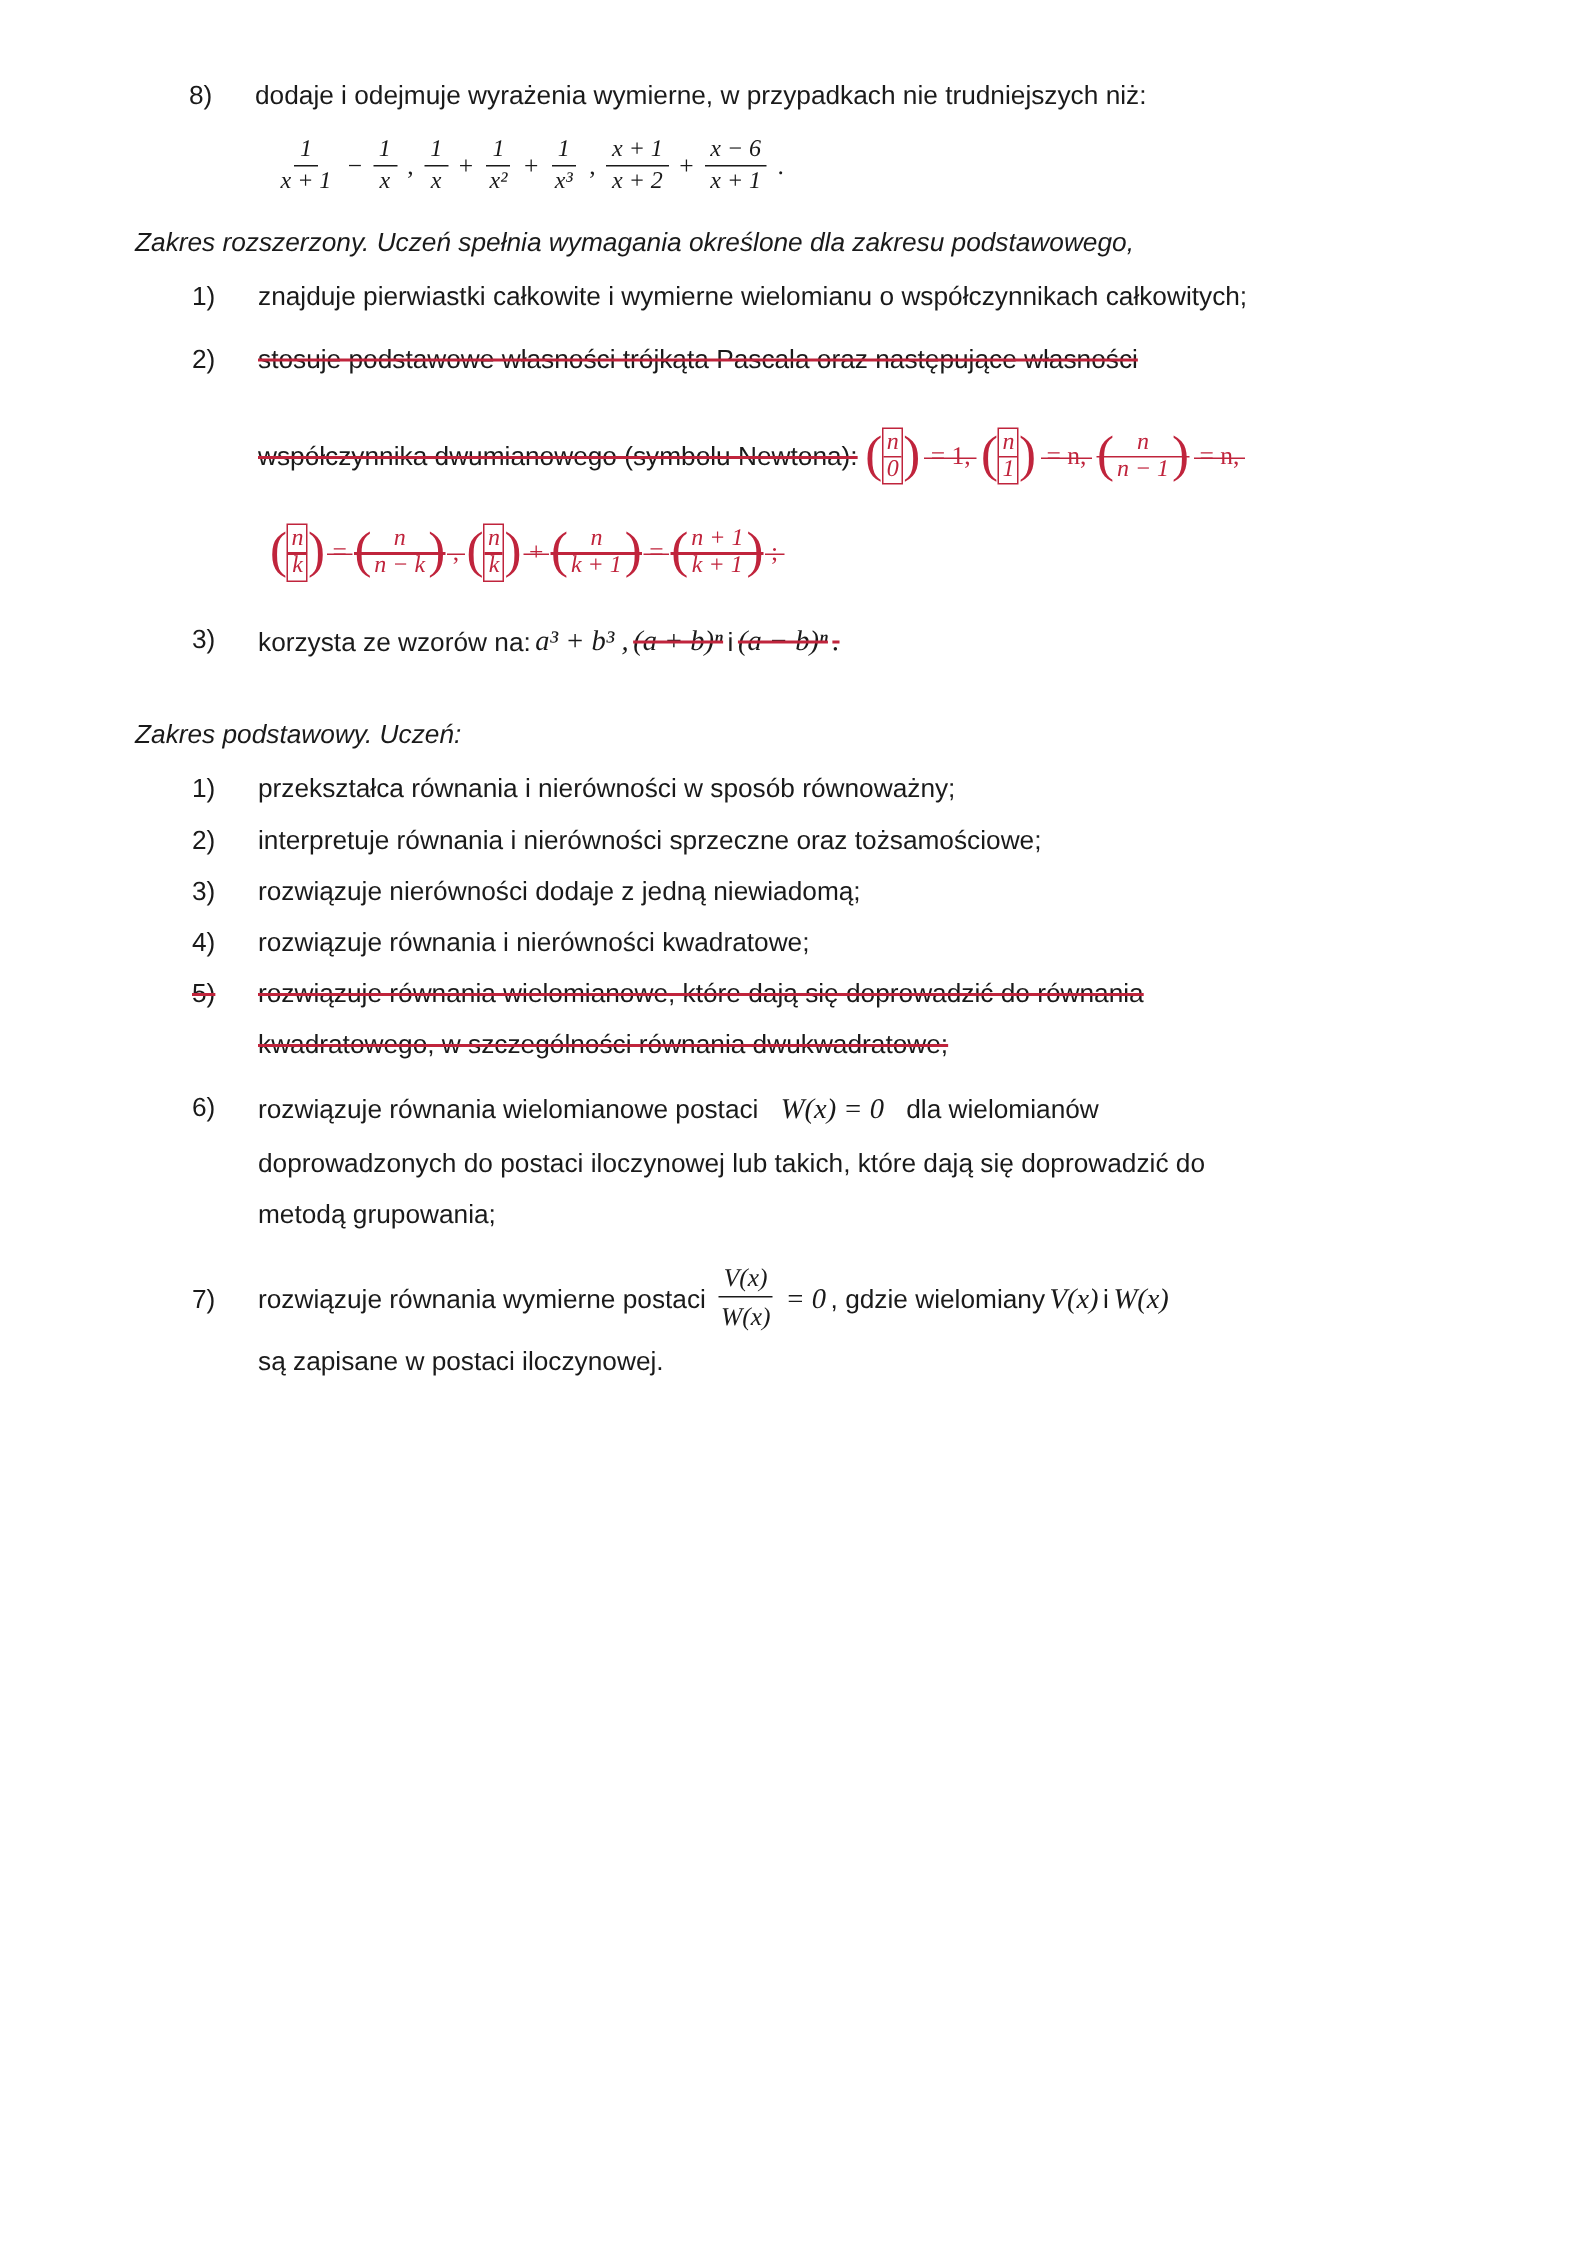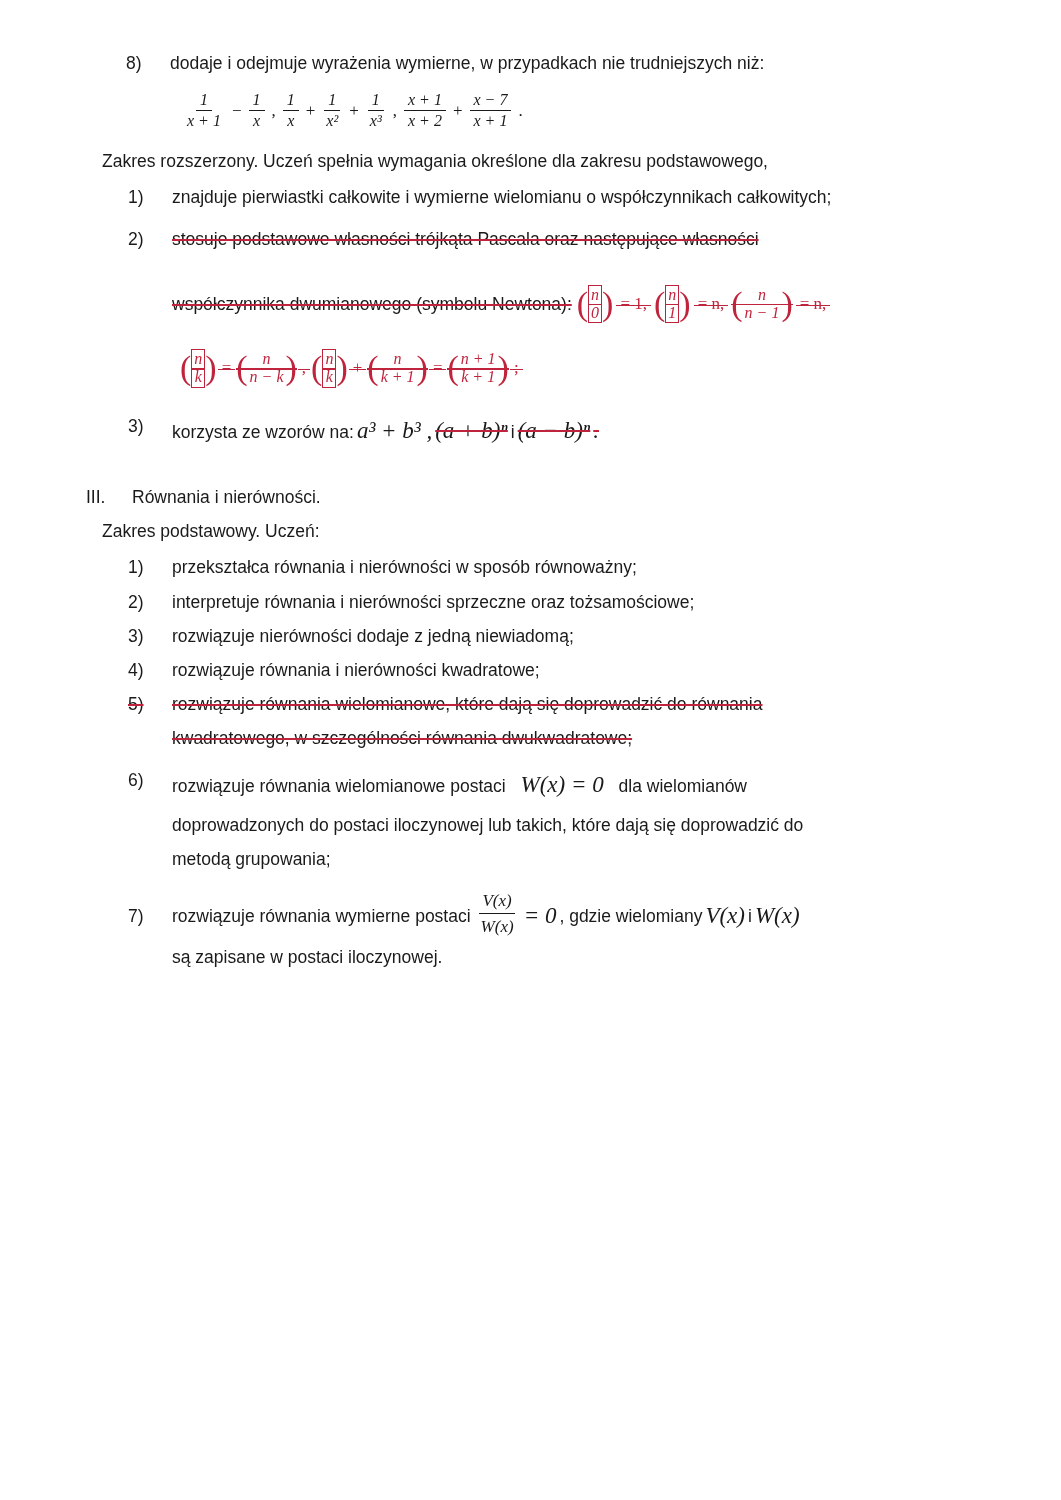--- a/index.html
+++ b/index.html
@@ -28,21 +28,22 @@
     top: 46px;
     width: 900px;
   }
 
   
   .para {
     font-size: 17.5px;
     line-height: 1.95;
     text-align: justify;
     text-justify: inter-word;
-    margin: 0 0 2px 16px;
+    margin: 0 0 2px 4px;
+    font-style: italic;
   }
   .item {
     display: flex;
     align-items: flex-start;
     font-size: 17.5px;
     line-height: 1.95;
     margin: 0;
   }
   .item .marker {
     flex: 0 0 auto;
@@ -176,21 +177,21 @@
   .mathline {
     display: flex;
     align-items: center;
     gap: 3px;
   }
 
   
   .im {
     font-family: "Liberation Serif", serif;
     font-style: italic;
-    font-size: 23px;
+    font-size: 19px;
     white-space: nowrap;
   }
 
   .vwfrac {
     display: inline-flex;
     flex-direction: column;
     align-items: center;
     vertical-align: middle;
     margin: 0 4px;
     font-family: "Liberation Serif", serif;
@@ -243,21 +244,21 @@
         <span class="top num">1</span>
         <span class="bot">x³</span>
       </span>
       <span class="op">,</span>
       <span class="frac">
         <span class="top">x + 1</span>
         <span class="bot">x + 2</span>
       </span>
       <span class="op">+</span>
       <span class="frac">
-        <span class="top">x − 7</span>
+        <span class="top">x − 6</span>
         <span class="bot">x + 1</span>
       </span>
       <span class="op">.</span>
     </div>
 
     <div class="para">Zakres rozszerzony. Uczeń spełnia wymagania określone dla zakresu podstawowego,</div>
 
     <div class="item indent-2">
       <span class="marker">1)</span>
       <span class="body">znajduje pierwiastki całkowite i wymierne wielomianu o współczynnikach całkowitych;</span>
@@ -368,24 +369,20 @@
         <span class="im">a³ + b³ ,</span>
         <span class="im strike-blk">(a + b)ⁿ</span>
         <span>i</span>
         <span class="im strike-blk">(a − b)ⁿ</span>
         <span class="im strike-blk">.</span>
       </span>
     </div>
 
     <div class="spacer-lg"></div>
 
-    <div class="roman-item">
-      <span class="marker">III.</span>
-      <span class="body">Równania i nierówności.</span>
-    </div>
     <div class="para">Zakres podstawowy. Uczeń:</div>
 
     <div class="item indent-2">
       <span class="marker">1)</span>
       <span class="body">przekształca równania i nierówności w sposób równoważny;</span>
     </div>
     <div class="item indent-2">
       <span class="marker">2)</span>
       <span class="body">interpretuje równania i nierówności sprzeczne oraz tożsamościowe;</span>
     </div>

